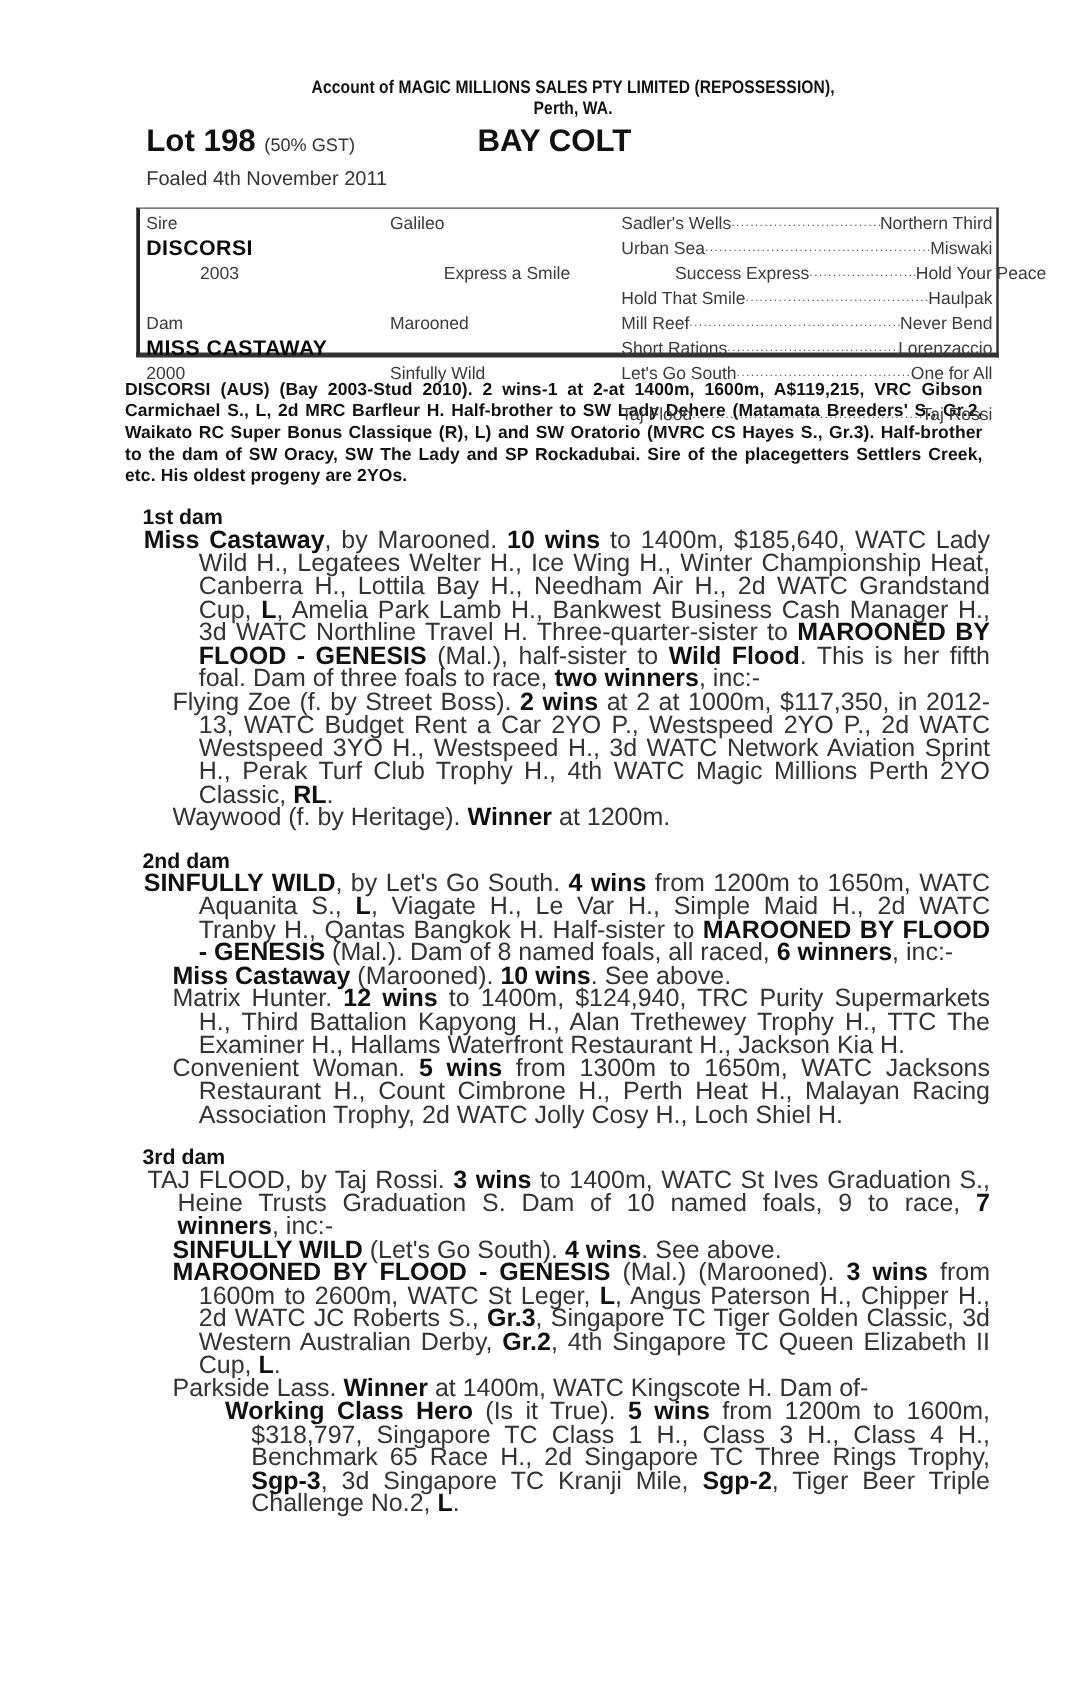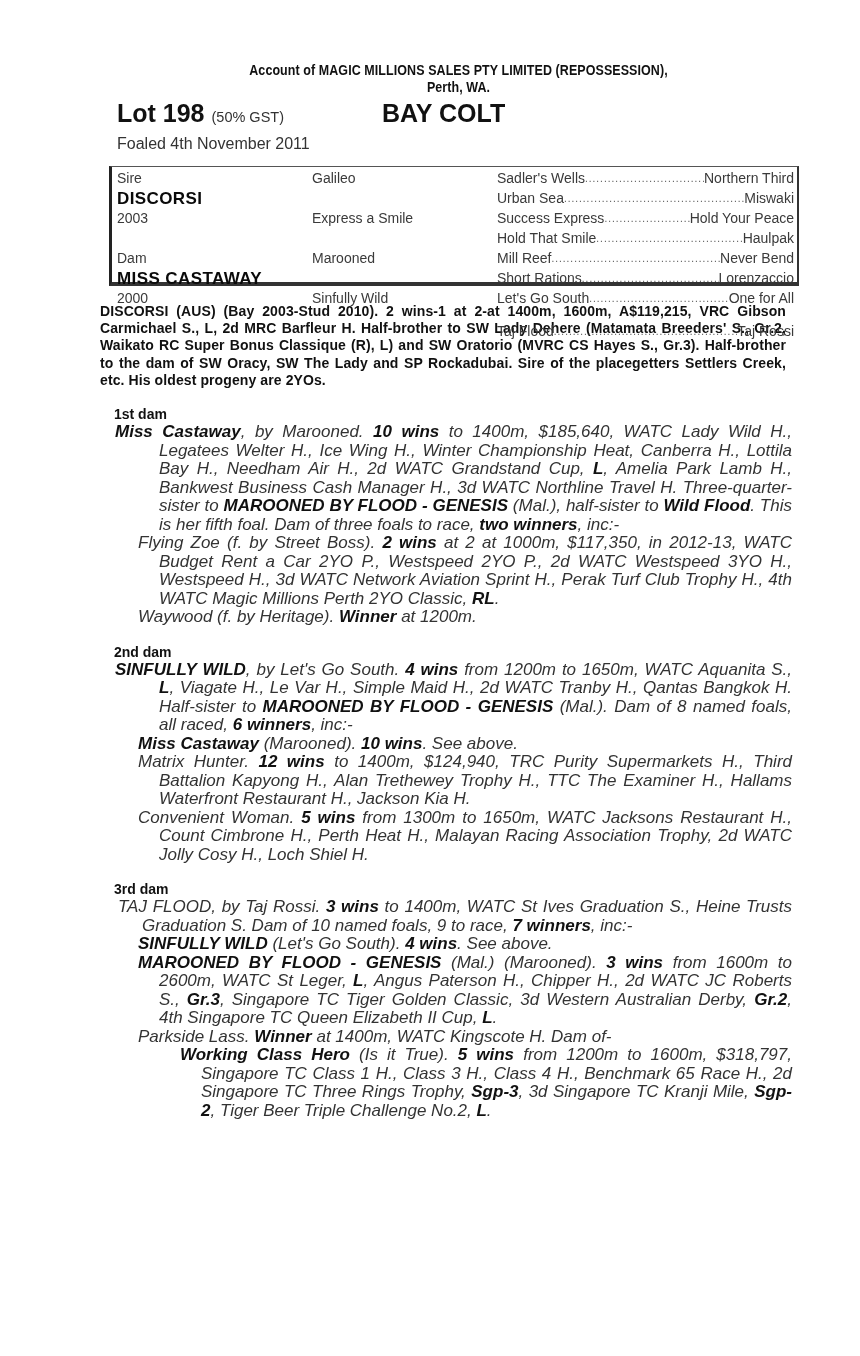--- a/index.html
+++ b/index.html
@@ -38,22 +38,22 @@
   .ped-c3 .a { white-space: nowrap; }
   .ped-c3 .dots { flex: 1; overflow: hidden; white-space: nowrap; letter-spacing: 1px; font-size: 10px; line-height: 18px; color: #555; }
   .ped-c3 .dots::after { content: "................................................................................................"; }
   .ped-c3 .b { white-space: nowrap; }
 
   .sire-summary {
     margin-top: 17px; font-weight: 900; font-size: 14px; line-height: 17.2px;
     color: #111; text-align: justify; text-align-last: left; width: 686px; margin-left: -17px;
     letter-spacing: 0.1px;
   }
-  .section-title { font-weight: 900; font-size: 14px; color: #111; margin-top: 16px; margin-left: -3px; line-height: 18px; }
-  .entry { font-size: 17px; line-height: 18.5px; color: #333; text-align: justify; text-align-last: left; font-style: italic; }
+  .section-title { font-weight: 900; font-size: 17px; color: #111; margin-top: 16px; margin-left: -3px; line-height: 18px; }
+  .entry { font-size: 20px; line-height: 18.5px; color: #333; text-align: justify; text-align-last: left; }
   .entry b { color: #111; font-weight: 900; }
   .e0 { margin-left: 42px; text-indent: -44px; }
   .e1 { margin-left: 42px; text-indent: -21px; }
   .e3 { margin-left: 84px; text-indent: -21px; }
   .w0 { margin-left: 25px; text-indent: -24px; }
 </style>
 </head>
 <body>
 
 <div class="page">
@@ -86,21 +86,21 @@
       </div>
       <div class="ped-row" style="top: 23px;">
         <span class="ped-c1 bold">DISCORSI</span>
         <span class="ped-c2"></span>
         <span class="ped-c3">
           <span class="a">Urban Sea</span>
           <span class="dots"></span>
           <span class="b">Miswaki</span>
         </span>
       </div>
-      <div class="ped-row" style="top: 43px;">
+      <div class="ped-row" style="top: 43px; margin-left: 43px;">
         <span class="ped-c1">2003</span>
         <span class="ped-c2">Express a Smile</span>
         <span class="ped-c3">
           <span class="a">Success Express</span>
           <span class="dots"></span>
           <span class="b">Hold Your Peace</span>
         </span>
       </div>
       <div class="ped-row" style="top: 63px;">
         <span class="ped-c1"></span>

